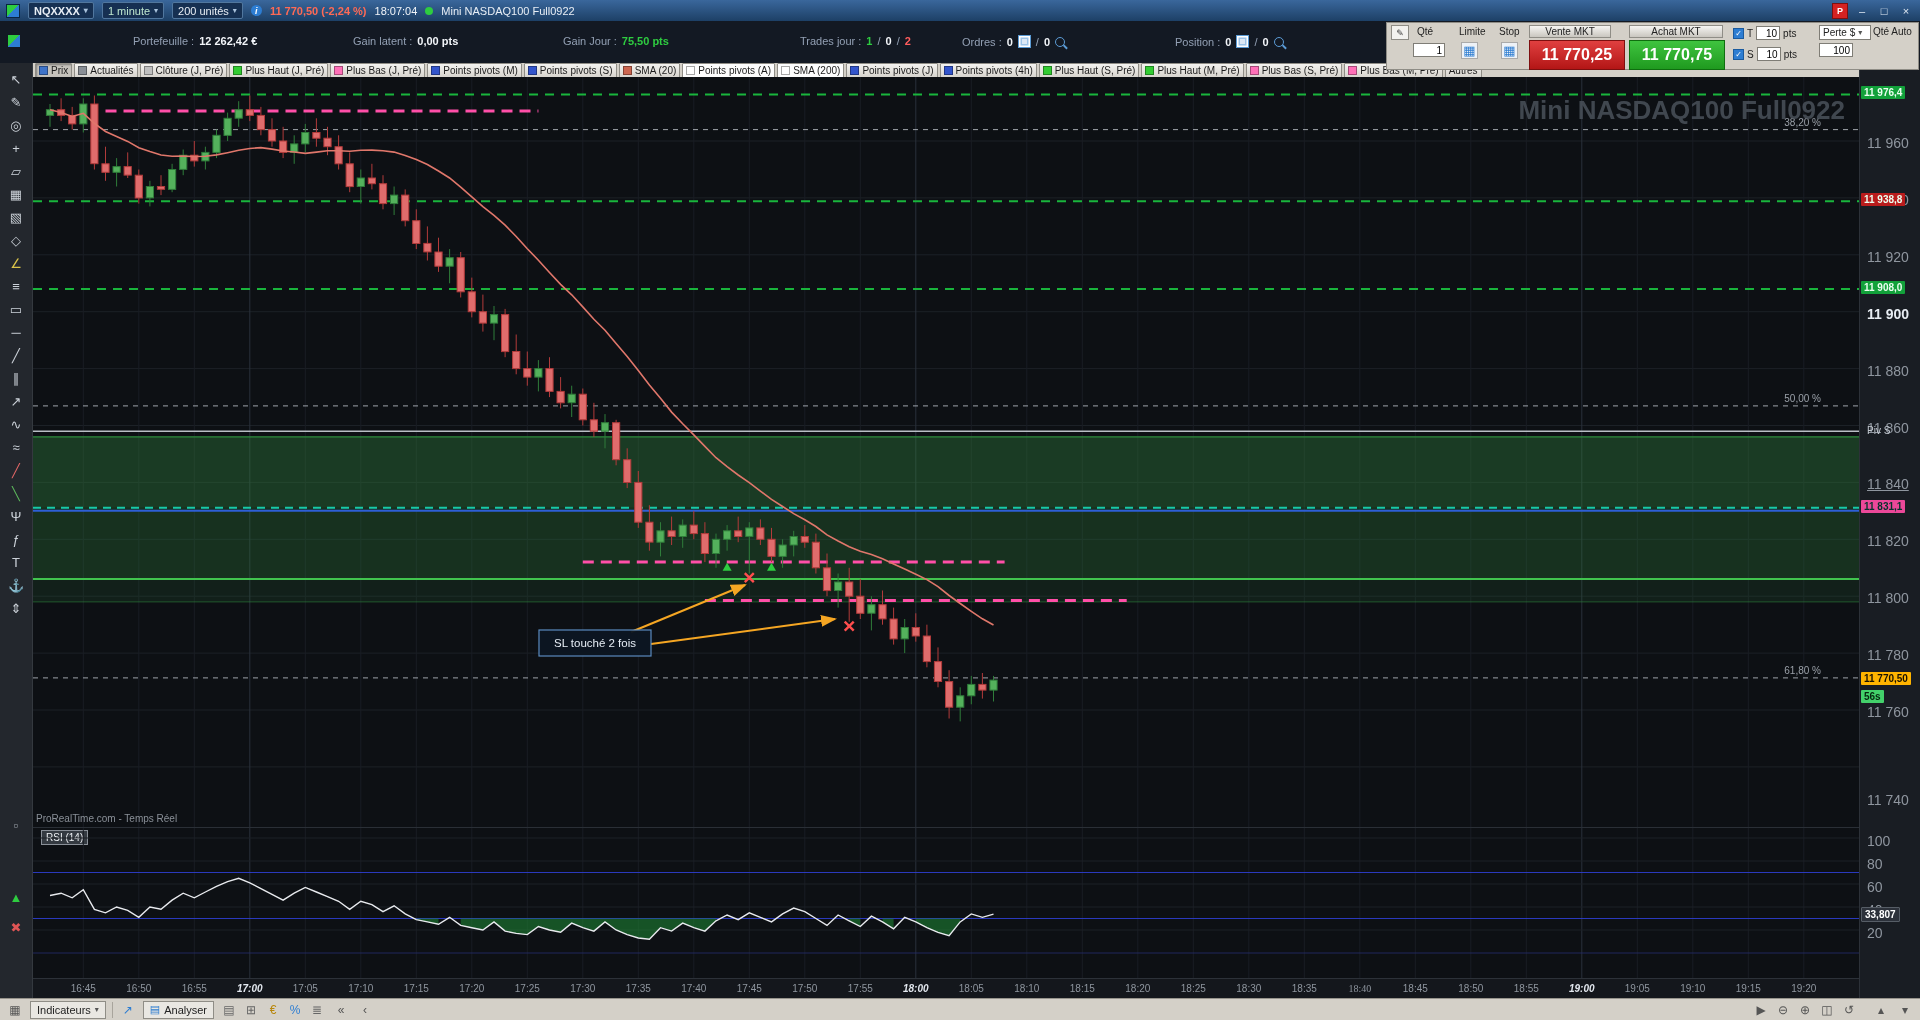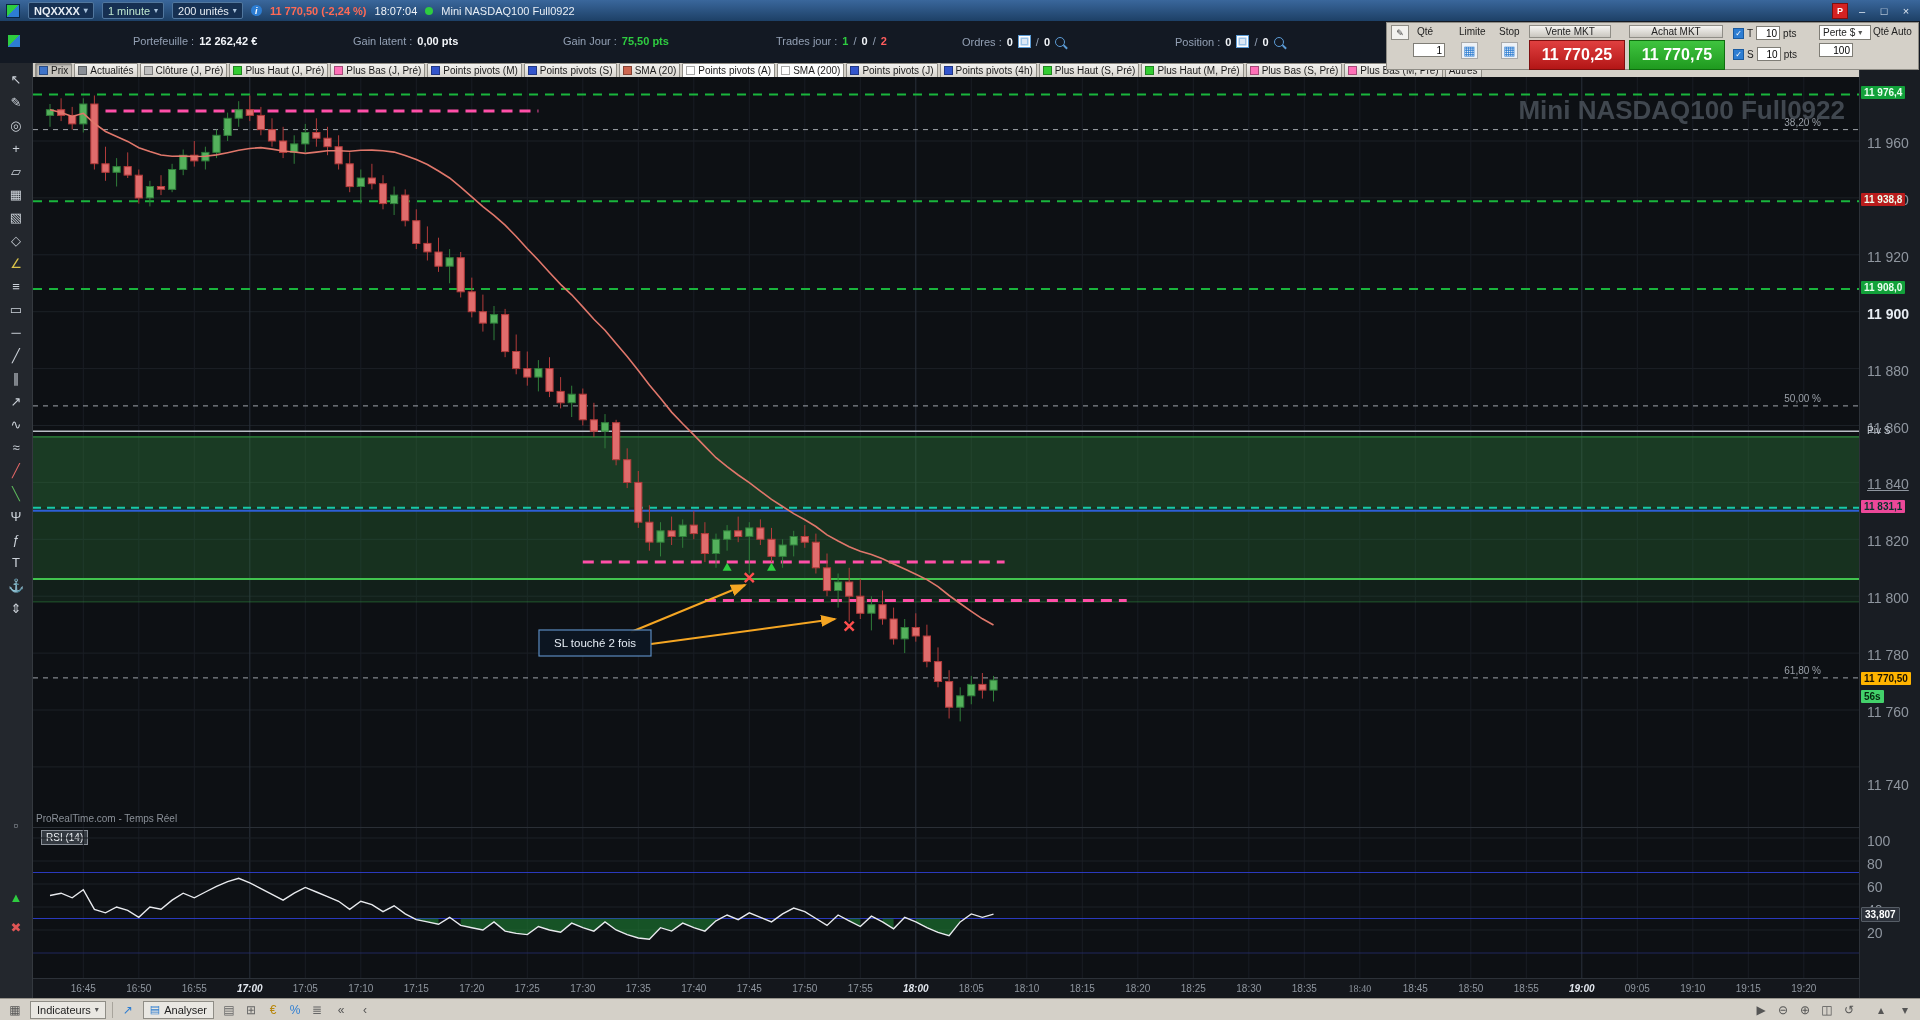--- a/index.html
+++ b/index.html
@@ -119,21 +119,21 @@
       <span class="ib-val">12 262,42 €</span>
     </div>
     <div class="ib-g" style="left:353px">
       <span class="ib-label">Gain latent :</span>
       <span class="ib-val">0,00 pts</span>
     </div>
     <div class="ib-g" style="left:563px">
       <span class="ib-label">Gain Jour :</span>
       <span class="ib-green">75,50 pts</span>
     </div>
-    <div class="ib-g" style="left:776px">
+    <div class="ib-g" style="left:800px">
       <span class="ib-label">Trades jour :</span>
       <span class="ib-green">1</span>
       <span class="ib-sep">/</span>
       <span class="ib-val">0</span>
       <span class="ib-sep">/</span>
       <span class="ib-red">2</span>
     </div>
     <div class="ib-g" style="left:962px">
       <span class="ib-label">Ordres :</span>
       <span class="ib-val">0</span>
@@ -617,40 +617,40 @@
         <span class="t-lab" style="left: 1049.3px;">18:15</span>
         <span class="t-lab" style="left: 1104.8px;">18:20</span>
         <span class="t-lab" style="left: 1160.3px;">18:25</span>
         <span class="t-lab" style="left: 1215.8px;">18:30</span>
         <span class="t-lab" style="left: 1271.3px;">18:35</span>
         <span class="t-lab" style="left: 1326.8px; font-family: Liberation Serif, serif;">18:40</span>
         <span class="t-lab" style="left: 1382.3px;">18:45</span>
         <span class="t-lab" style="left: 1437.8px;">18:50</span>
         <span class="t-lab" style="left: 1493.3px;">18:55</span>
         <span class="t-lab bold" style="left: 1548.8px;">19:00</span>
-        <span class="t-lab" style="left: 1604.3px;">09:05</span>
+        <span class="t-lab" style="left: 1604.3px;">19:05</span>
         <span class="t-lab" style="left: 1659.8px;">19:10</span>
         <span class="t-lab" style="left: 1715.3px;">19:15</span>
         <span class="t-lab" style="left: 1770.8px;">19:20</span>
       </div>
   </div>
 
   <div class="priceaxis" id="priceaxis">
       <span class="p-tick" style="top: 72.0125px;">11 960</span>
       <span class="p-tick" style="top: 128.912px;">11 940</span>
       <span class="p-tick" style="top: 185.812px;">11 920</span>
       <span class="p-tick bold" style="top: 242.713px;">11 900</span>
       <span class="p-tick" style="top: 299.613px;">11 880</span>
       <span class="p-tick" style="top: 356.512px;">11 860</span>
       <span class="p-tick" style="top: 413.413px; text-decoration: underline;">11 840</span>
       <span class="p-tick" style="top: 470.312px;">11 820</span>
       <span class="p-tick" style="top: 527.212px;">11 800</span>
       <span class="p-tick" style="top: 584.112px;">11 780</span>
       <span class="p-tick" style="top: 641.013px;">11 760</span>
-      <span class="p-tick" style="top: 714px;">11 740</span>
+      <span class="p-tick" style="top: 729px;">11 740</span>
       <span class="chip" style="top: 23.3545px; background: rgb(18, 161, 58); color: rgb(234, 255, 240);">11 976,4</span>
       <span class="chip" style="top: 130.327px; background: #b91c1c; color: rgb(234, 255, 240);">11 938,8</span>
       <span class="chip" style="top: 217.952px; background: rgb(18, 161, 58); color: rgb(234, 255, 240);">11 908,0</span>
       <span class="p-plain" style="top: 362.202px;">Piv S</span>
       <span class="chip" style="top: 436.733px; background: #ec4899; color: rgb(4, 51, 44);">11 831,1</span>
       <span class="chip" style="top: 609.14px; background: rgb(255, 180, 0); color: rgb(26, 18, 0);">11 770,50</span>
       <span class="chip" style="top: 627.14px; background: rgb(67, 209, 107); color: rgb(6, 39, 15);">56s</span>
       <span class="p-tick" style="top: 770px;">100</span>
       <span class="p-tick" style="top: 793px;">80</span>
       <span class="p-tick" style="top: 816px;">60</span>

